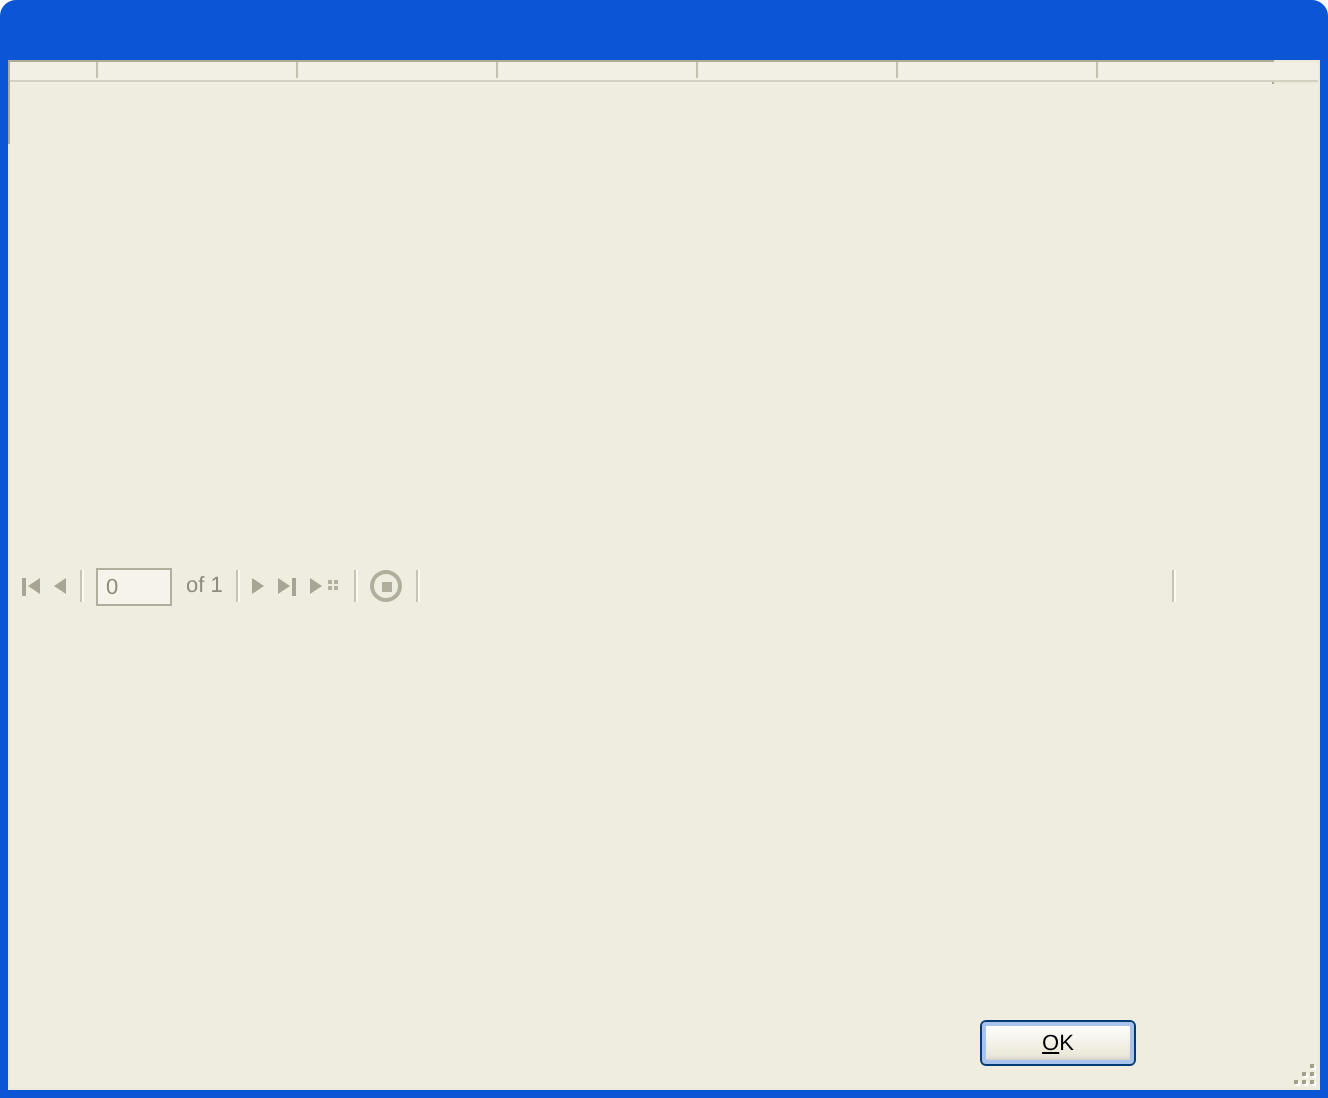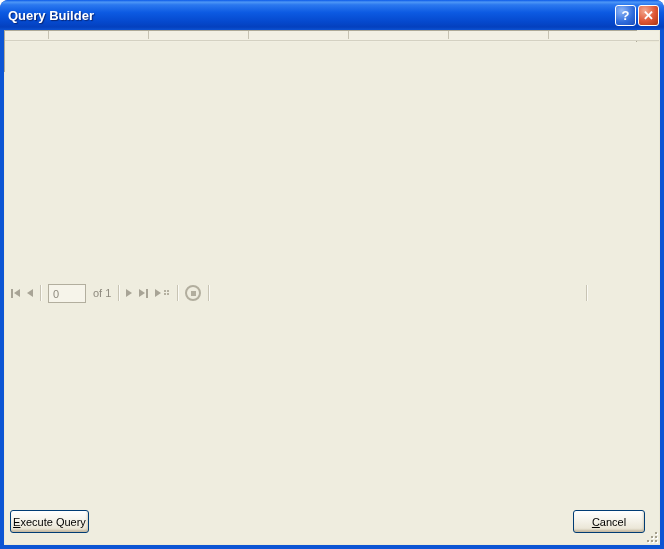--- a/index.html
+++ b/index.html
@@ -123,29 +123,20 @@
   .grip{position:absolute;right:2px;bottom:2px;width:14px;height:14px;}
   .grip i{position:absolute;width:2px;height:2px;background:#A49F8D;box-shadow:1px 1px 0 #fff;}
   .g1{right:1px;bottom:1px;} .g2{right:1px;bottom:5px;} .g3{right:5px;bottom:1px;}
   .g4{right:1px;bottom:9px;} .g5{right:5px;bottom:5px;} .g6{right:9px;bottom:1px;}
 </style>
 </head>
 <body>
 
 <div class="window">
 
-  <div class="titlebar">
-    <span class="title">Query Builder</span>
-    <span class="tb-btn help">
-        <span>?</span>
-      </span>
-    <span class="tb-btn close">
-        <span>✕</span>
-      </span>
-  </div>
 
   <div class="client">
 
     <div class="pane" id="diagram">
 
       <div id="tw">
         <div class="tw-title">
           <span class="tw-ic">
             <svg width="15" height="13" viewBox="0 0 15 13">
                 <rect x="0.5" y="0.5" width="14" height="12" fill="#fff" stroke="#36539C"></rect>
@@ -397,25 +388,22 @@
           </span>
         <span class="nav-sep"></span>
         <span class="stopbtn">
             <i></i>
           </span>
         <span class="nav-sep"></span>
         <span class="nav-sep" style="margin-left:370px;"></span>
       </div>
     </div>
 
-    <div class="btn" id="btn-exec">
-      <span><span class="mn">E</span><span>xecute Query</span></span>
-    </div>
-    <div class="btn" id="btn-cancel">
-      <span><span class="mn">C</span><span>ancel</span></span>
+    <div class="btn" id="btn-ok">
+      <span><span class="mn">O</span><span>K</span></span>
     </div>
 
     <div class="grip">
       <i class="g1"></i>
         <i class="g2"></i>
         <i class="g3"></i>
         <i class="g4"></i>
         <i class="g5"></i>
         <i class="g6"></i>
     </div>

